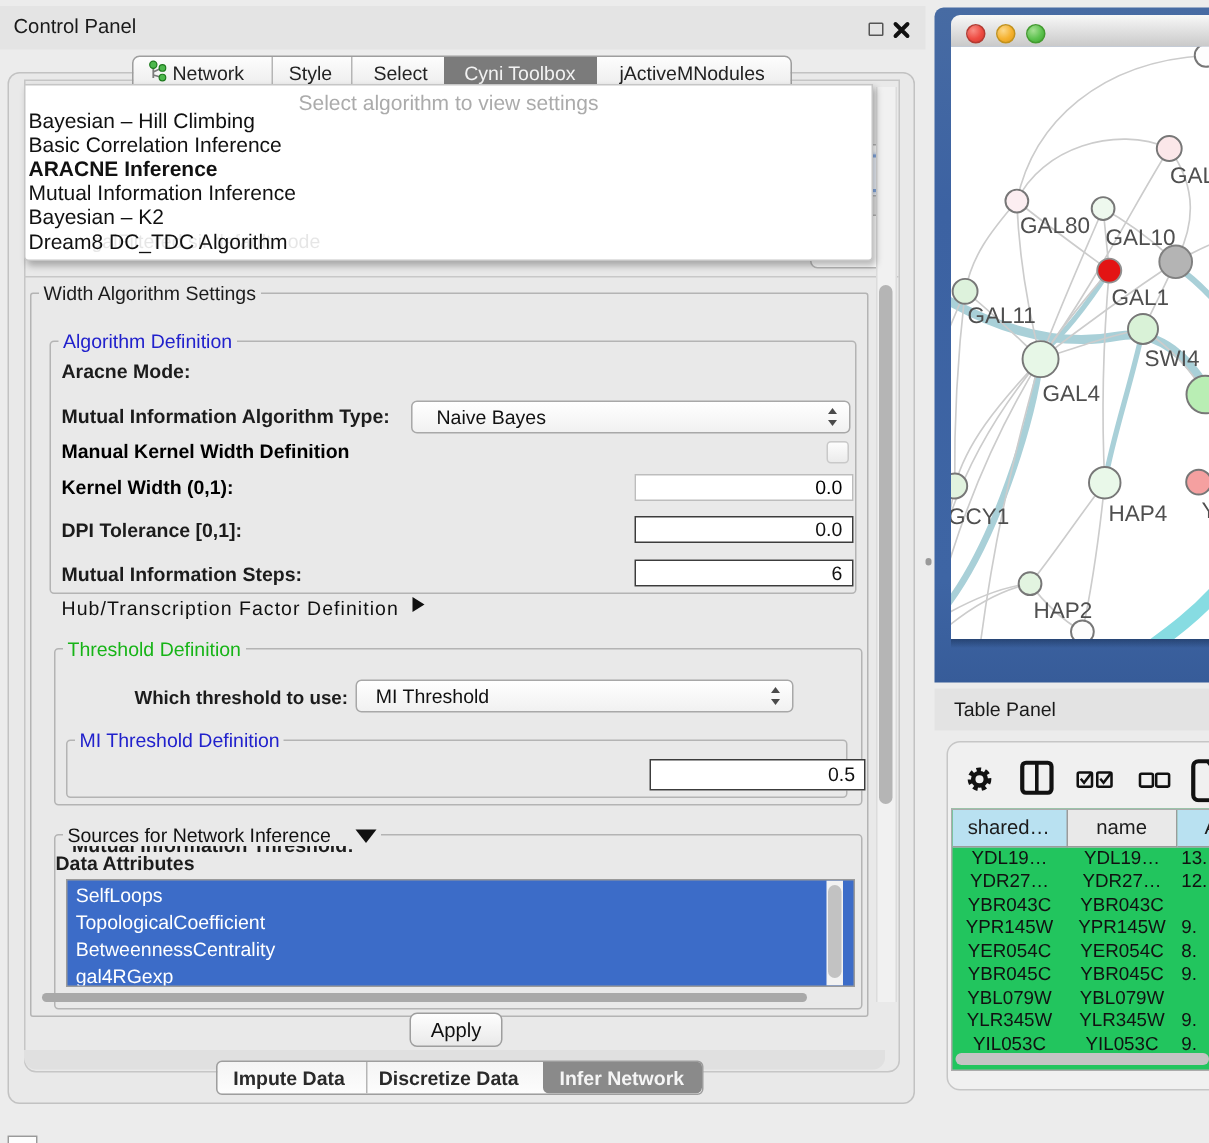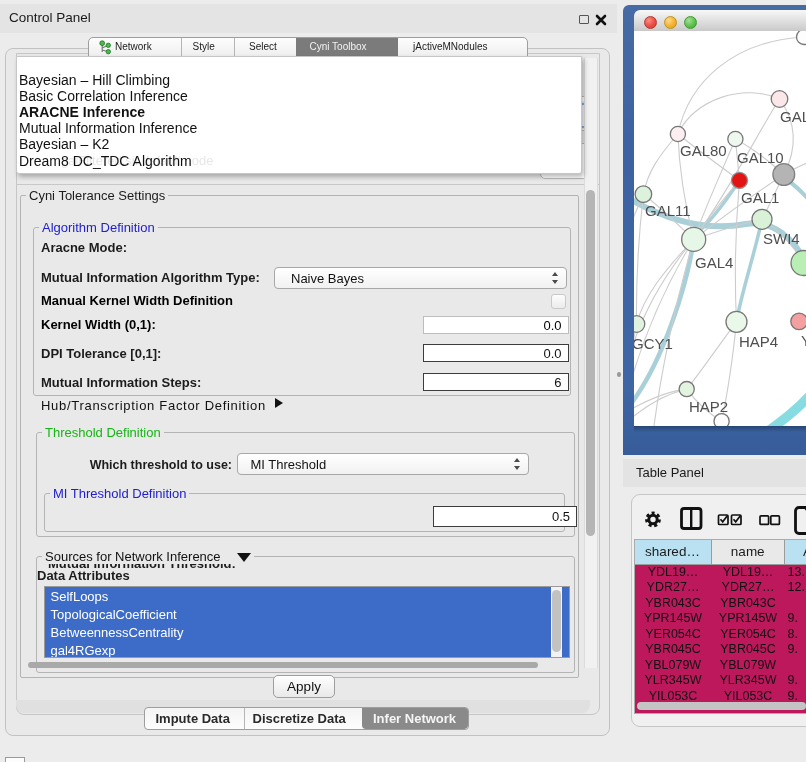--- a/index.html
+++ b/index.html
@@ -34,60 +34,61 @@
     <path d="M2 2 L10 10 M10 2 L2 10" stroke="#111" stroke-width="2.6" stroke-linecap="round"></path>
   </svg>
 
   <div class="abs" style="left:4.5px;top:47.5px;width:603px;height:686px;border:1px solid #c2c2c2;border-radius:8px;background:#e9e9e9;"></div>
 
   <div class="abs" style="left:15.5px;top:53px;width:582.5px;height:660px;border:1px solid #c6c6c6;border-radius:0 0 8px 8px;background:#e9e9e9;"></div>
 
   <div class="abs" style="left:15.5px;top:700px;width:574px;height:13px;background:#e0e0e0;border-radius:0 0 8px 8px;"></div>
 
   <div class="abs" style="left:88px;top:37px;width:438px;height:20px;border:1px solid #9e9e9e;border-radius:5px 5px 0 0;background:linear-gradient(#fdfdfd,#ededed);overflow:hidden;">
-     <div style="position:absolute;left:0;top:0;width:100%;height:100%;font-size:10px;color:#222;">
+     <div style="position:absolute;left:0;top:0;width:100%;height:100%;font-size:13px;color:#222;">
         <span style="position:absolute;left:26px;top:2.5px;">Network</span>
         <span style="position:absolute;left:92px;top:0;width:1px;height:20px;background:#b5b5b5;"></span>
         <span style="position:absolute;left:103.5px;top:2.5px;">Style</span>
         <span style="position:absolute;left:145px;top:0;width:1px;height:20px;background:#b5b5b5;"></span>
         <span style="position:absolute;left:160px;top:2.5px;">Select</span>
         <div style="position:absolute;left:207px;top:0;width:102px;height:20px;background:#7b7b7b;"></div>
         <span style="position:absolute;left:220.5px;top:2.5px;color:#f2f2f2;">Cyni Toolbox</span>
         <span style="position:absolute;left:324px;top:2.5px;">jActiveMNodules</span>
      </div>
   </div>
   <svg class="abs" style="left:99px;top:40px;" width="13" height="15" viewBox="0 0 13 15">
      <path d="M3.2 4 L3.2 12 M3.2 8 L8.5 5.5 M3.2 10 L8.5 11.5" stroke="#7a7a7a" stroke-width="1.2" fill="none"></path>
      <circle cx="3.2" cy="3.2" r="2.4" fill="#4db84d" stroke="#1e7a1e" stroke-width="0.8"></circle>
      <circle cx="9.3" cy="5.3" r="2.2" fill="#4db84d" stroke="#1e7a1e" stroke-width="0.8"></circle>
      <circle cx="9.3" cy="11.7" r="2.2" fill="#4db84d" stroke="#1e7a1e" stroke-width="0.8"></circle>
   </svg>
 
   <div class="abs" style="left:16px;top:56px;width:564px;height:116px;background:#fff;border:1px solid #c6c6c6;border-radius:0 0 3px 3px;box-shadow:2px 3px 5px rgba(0,0,0,0.28);z-index:30;">
+     <div style="position:absolute;left:0;top:3px;width:100%;text-align:center;font-size:14px;color:#ababab;">Select algorithm to view settings</div>
      <div style="position:absolute;left:44px;top:96px;font-size:13px;color:rgba(80,80,80,0.14);white-space:nowrap;">galFiltered.sif default node</div>
      <div style="position:absolute;left:2px;top:14.5px;font-size:14px;line-height:16.2px;color:#111;white-space:nowrap;">
         Bayesian – Hill Climbing<br>
         Basic Correlation Inference<br>
         <b>ARACNE Inference</b><br>
         Mutual Information Inference<br>
         Bayesian – K2<br>
         Dream8 DC_TDC Algorithm
      </div>
   </div>
 
   <div class="abs" style="left:540px;top:96px;width:54.5px;height:33px;border:1px solid #b9b9b9;border-radius:5px;background:#fff;"></div>
   <div class="abs" style="left:577px;top:102.5px;width:12px;height:21px;border:2px solid #85aae2;border-radius:5px;background:#eef3fb;box-shadow:0 0 3px #9dbbe8;"></div>
   <div class="abs" style="left:540px;top:143px;width:54.5px;height:33.5px;border:1px solid #b9b9b9;border-radius:5px;background:#fff;"></div>
   <div class="abs" style="left:16px;top:183.5px;width:583px;height:1px;background:#c8c8c8;"></div>
 
   <div class="abs" style="left:583.5px;top:58px;width:12px;height:610px;background:#f1f1f1;border-left:1px solid #dcdcdc;border-right:1px solid #dcdcdc;"></div>
   <div class="abs" style="left:585.5px;top:190px;width:9px;height:346px;background:#b5b5b5;border-radius:5px;"></div>
 
   <div class="grp" style="left:20px;top:195px;width:557px;height:481px;border-radius:2px;">
-     <span class="gt" style="color:#1c1c1c;">Cyni Tolerance Settings</span>
+     <span class="gt" style="color:#1c1c1c;">Width Algorithm Settings</span>
   </div>
 
   <div class="grp" style="left:33px;top:227px;width:536px;height:167px;">
      <span class="gt" style="color:#2121cc;">Algorithm Definition</span>
   </div>
   <div class="lbl abs" style="left:41px;top:240px;">Aracne Mode:</div>
   <div class="lbl abs" style="left:41px;top:270px;">Mutual Information Algorithm Type:</div>
   <div class="combo" style="left:274px;top:266.5px;width:291px;height:20px;">
       <span class="ct">Naive Bayes</span>
       <span class="spin"></span>
@@ -269,21 +270,21 @@
        <rect x="120" y="10.8" width="8.6" height="8.6" rx="1"></rect>
        <rect x="130.8" y="10.8" width="8.6" height="8.6" rx="1"></rect>
      </g>
 
      <g stroke="#111" fill="none" stroke-width="2.8">
        <rect x="155.5" y="2.5" width="20" height="26" rx="3.5"></rect>
        <path d="M165 2.5 l6 8" stroke-width="2.2"></path>
      </g>
   </svg>
 
-  <div class="abs" style="left:633.5px;top:539px;width:172.5px;height:172.5px;background:#be185d;border-left:1px solid #ababab;border-top:1px solid #ababab;border-bottom:1px solid #ababab;overflow:hidden;">
+  <div class="abs" style="left:633.5px;top:539px;width:172.5px;height:172.5px;background:#22c55e;border-left:1px solid #ababab;border-top:1px solid #ababab;border-bottom:1px solid #ababab;overflow:hidden;">
 
      <div style="position:absolute;left:0;top:0;width:100%;height:23.5px;font-size:13.5px;color:#1c1c1c;">
         <div style="position:absolute;left:0;top:0;width:76px;height:23.5px;background:#b9e1f1;border-right:1px solid #9b9b9b;border-bottom:1px solid #9b9b9b;text-align:center;line-height:23.5px;">shared…</div>
         <div style="position:absolute;left:77px;top:0;width:72.5px;height:23.5px;background:#e9e9e9;border-right:1px solid #9b9b9b;border-bottom:1px solid #9b9b9b;text-align:center;line-height:23.5px;">name</div>
         <div style="position:absolute;left:150.5px;top:0;width:22px;height:23.5px;background:#b9e1f1;border-bottom:1px solid #9b9b9b;text-align:left;line-height:23.5px;padding-left:18px;">A</div>
      </div>
 
      <div style="position:absolute;left:0;top:24.5px;font-size:12.5px;color:#111;line-height:15.5px;">
         <div style="position:absolute;left:0;top:0;width:77px;text-align:center;">YDL19…<br>YDR27…<br>YBR043C<br>YPR145W<br>YER054C<br>YBR045C<br>YBL079W<br>YLR345W<br>YIL053C</div>
         <div style="position:absolute;left:77px;top:0;width:73px;text-align:center;">YDL19…<br>YDR27…<br>YBR043C<br>YPR145W<br>YER054C<br>YBR045C<br>YBL079W<br>YLR345W<br>YIL053C</div>

